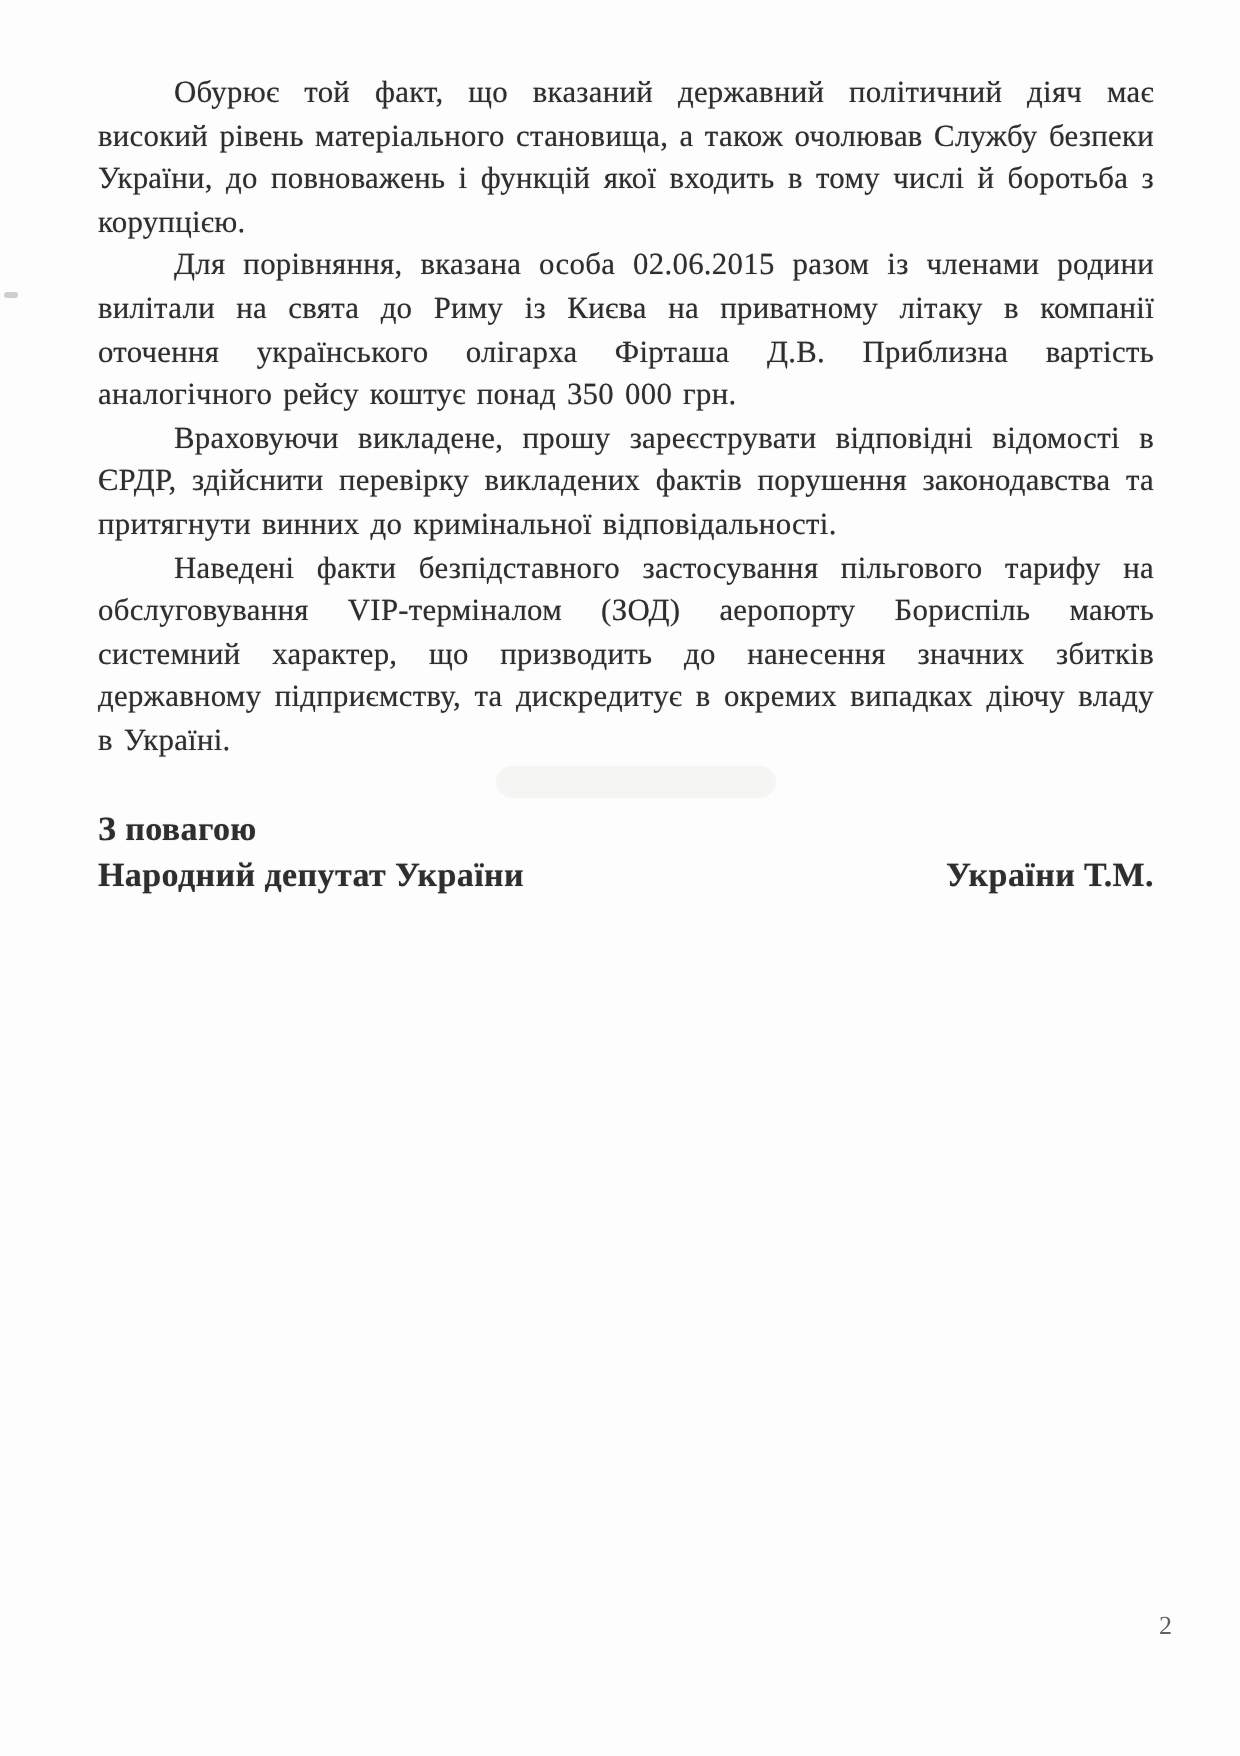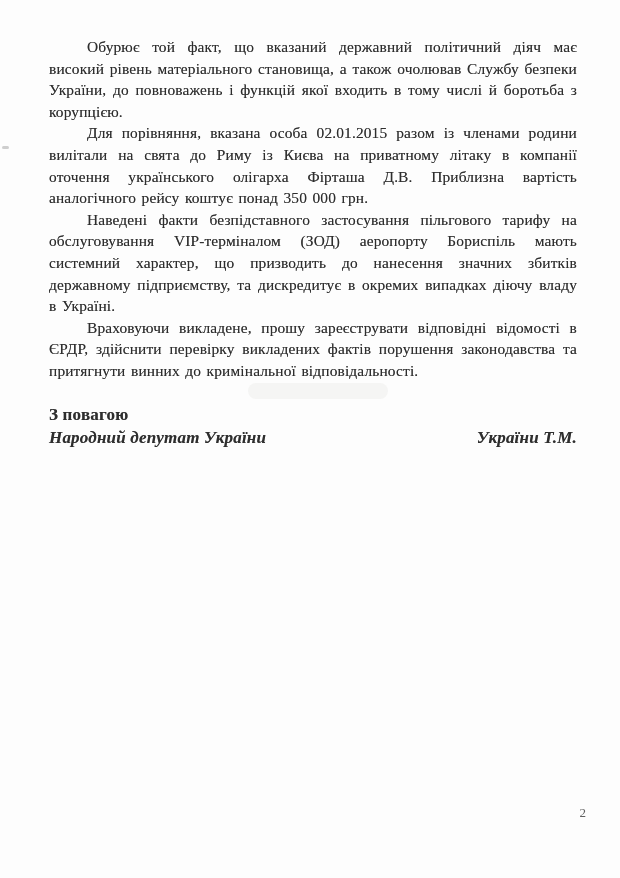--- a/index.html
+++ b/index.html
@@ -41,21 +41,20 @@
     font-weight: bold;
     font-size: 17px;
     line-height: 23px;
     letter-spacing: 0.2px;
     text-shadow: 0 0 0.5px rgba(45,45,45,0.5);
   }
   .sign-row {
     display: flex;
     justify-content: space-between;
     align-items: flex-end;
-    font-style: italic;
   }
   .page-number {
     position: absolute;
     top: 805px;
     right: 41px;
     font-size: 13px;
     color: #606060;
   }
   .artifact {
     position: absolute;
@@ -77,23 +76,23 @@
     border-radius: 8px;
   }
 </style>
 </head>
 <body>
 
 <div class="page">
 
   <div class="body-text">
     <p>Обурює той факт, що вказаний державний політичний діяч має високий рівень матеріального становища, а також очолював Службу безпеки України, до повноважень і функцій якої входить в тому числі й боротьба з корупцією.</p>
-    <p>Для порівняння, вказана особа 02.01.2015 разом із членами родини вилітали на свята до Риму із Києва на приватному літаку в компанії оточення українського олігарха Фірташа Д.В. Приблизна вартість аналогічного рейсу коштує понад 350 000 грн.</p>
+    <p>Для порівняння, вказана особа 02.06.2015 разом із членами родини вилітали на свята до Риму із Києва на приватному літаку в компанії оточення українського олігарха Фірташа Д.В. Приблизна вартість аналогічного рейсу коштує понад 350 000 грн.</p>
+    <p>Враховуючи викладене, прошу зареєструвати відповідні відомості в ЄРДР, здійснити перевірку викладених фактів порушення законодавства та притягнути винних до кримінальної відповідальності.</p>
     <p>Наведені факти безпідставного застосування пільгового тарифу на обслуговування VIP-терміналом (ЗОД) аеропорту Бориспіль мають системний характер, що призводить до нанесення значних збитків державному підприємству, та дискредитує в окремих випадках діючу владу в Україні.</p>
-    <p>Враховуючи викладене, прошу зареєструвати відповідні відомості в ЄРДР, здійснити перевірку викладених фактів порушення законодавства та притягнути винних до кримінальної відповідальності.</p>
   </div>
 
   <div class="smudge"></div>
 
   <div class="closing">
     <div>З повагою</div>
     <div class="sign-row">
       <span>Народний депутат України</span>
       <span>України Т.М.</span>
     </div>

